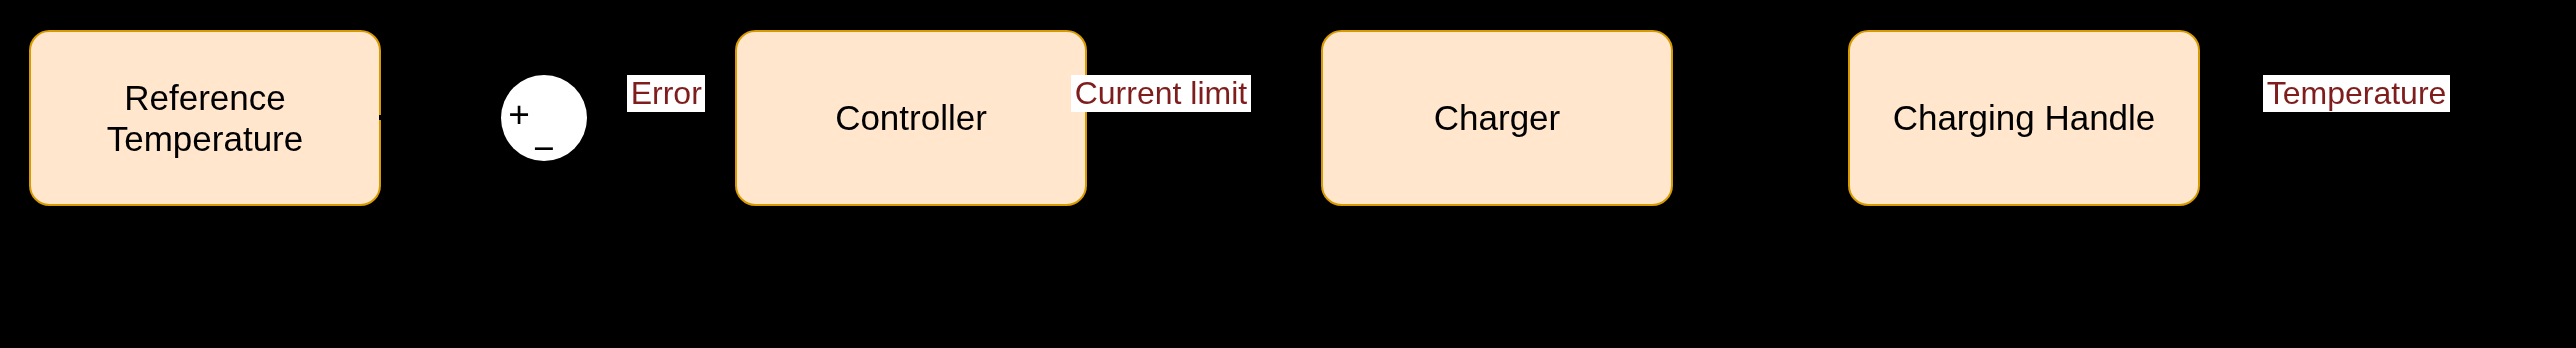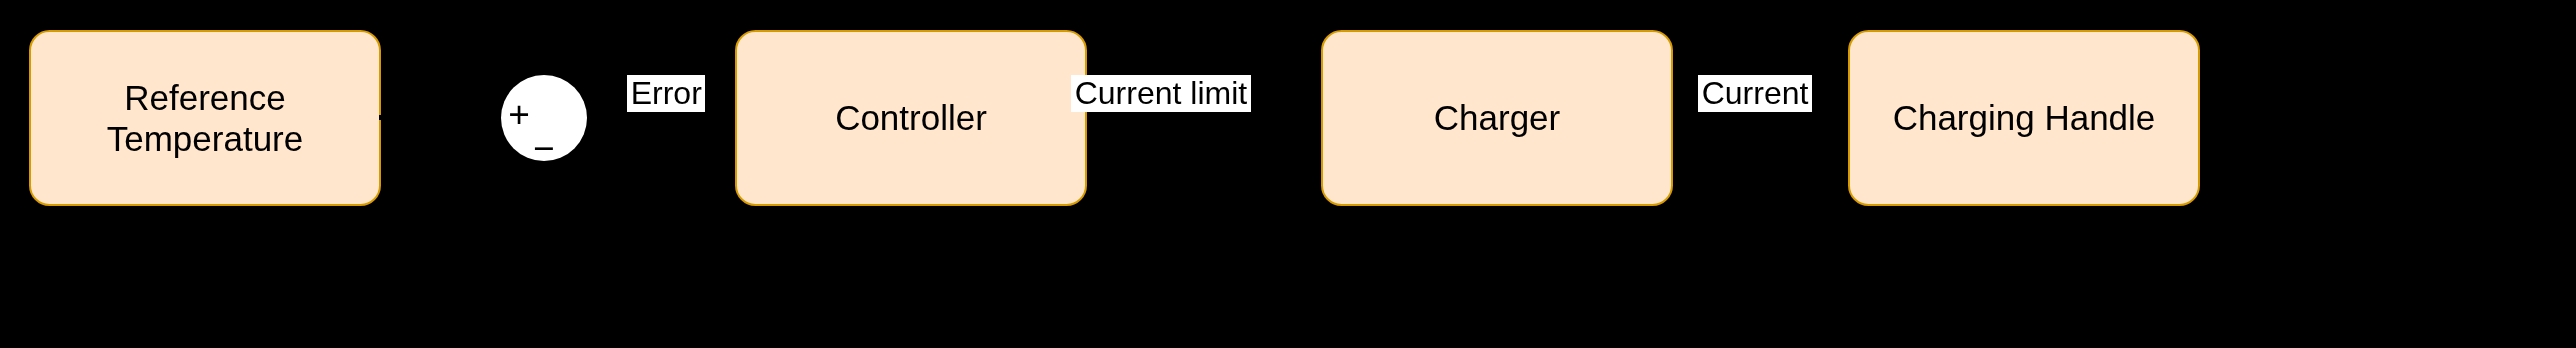--- a/index.html
+++ b/index.html
@@ -56,21 +56,21 @@
   .sum-sign--plus  { left: 7.3px; top: 20.5px; }
   .sum-sign--minus { left: 32px; top: 55px; }
 
   .signal-label {
     position: absolute;
     top: 75px;
     height: 37px;
     display: flex;
     align-items: center;
     background: #FFFFFF;
-    color: #000000;
+    color: #7f1d1d;
     font-size: 32px;
     padding: 0 3.7px;
     white-space: nowrap;
   }
   .signal-label--error       { left: 627px; }
   .signal-label--currentlim  { left: 1071px; }
   .signal-label--current     { left: 1698px; }
   .signal-label--temperature { left: 2263px; }
 
   .connector-stub {
@@ -115,27 +115,27 @@
   </div>
 
   <div class="signal-label signal-label--currentlim">
     <span>Current limit</span>
   </div>
 
   <div class="node node--charger">
     <span>Charger</span>
   </div>
 
-  <div class="signal-label signal-label--current">
-    <span>Current</span>
-  </div>
 
   <div class="node node--handle">
     <span>Charging Handle</span>
   </div>
 
+  <div class="signal-label signal-label--temperature">
+    <span>Temperature</span>
+  </div>
 
   <div class="connector-stub"></div>
 
   <div class="arrowhead-tip"></div>
 
 </div>
 
 
 </body></html>

